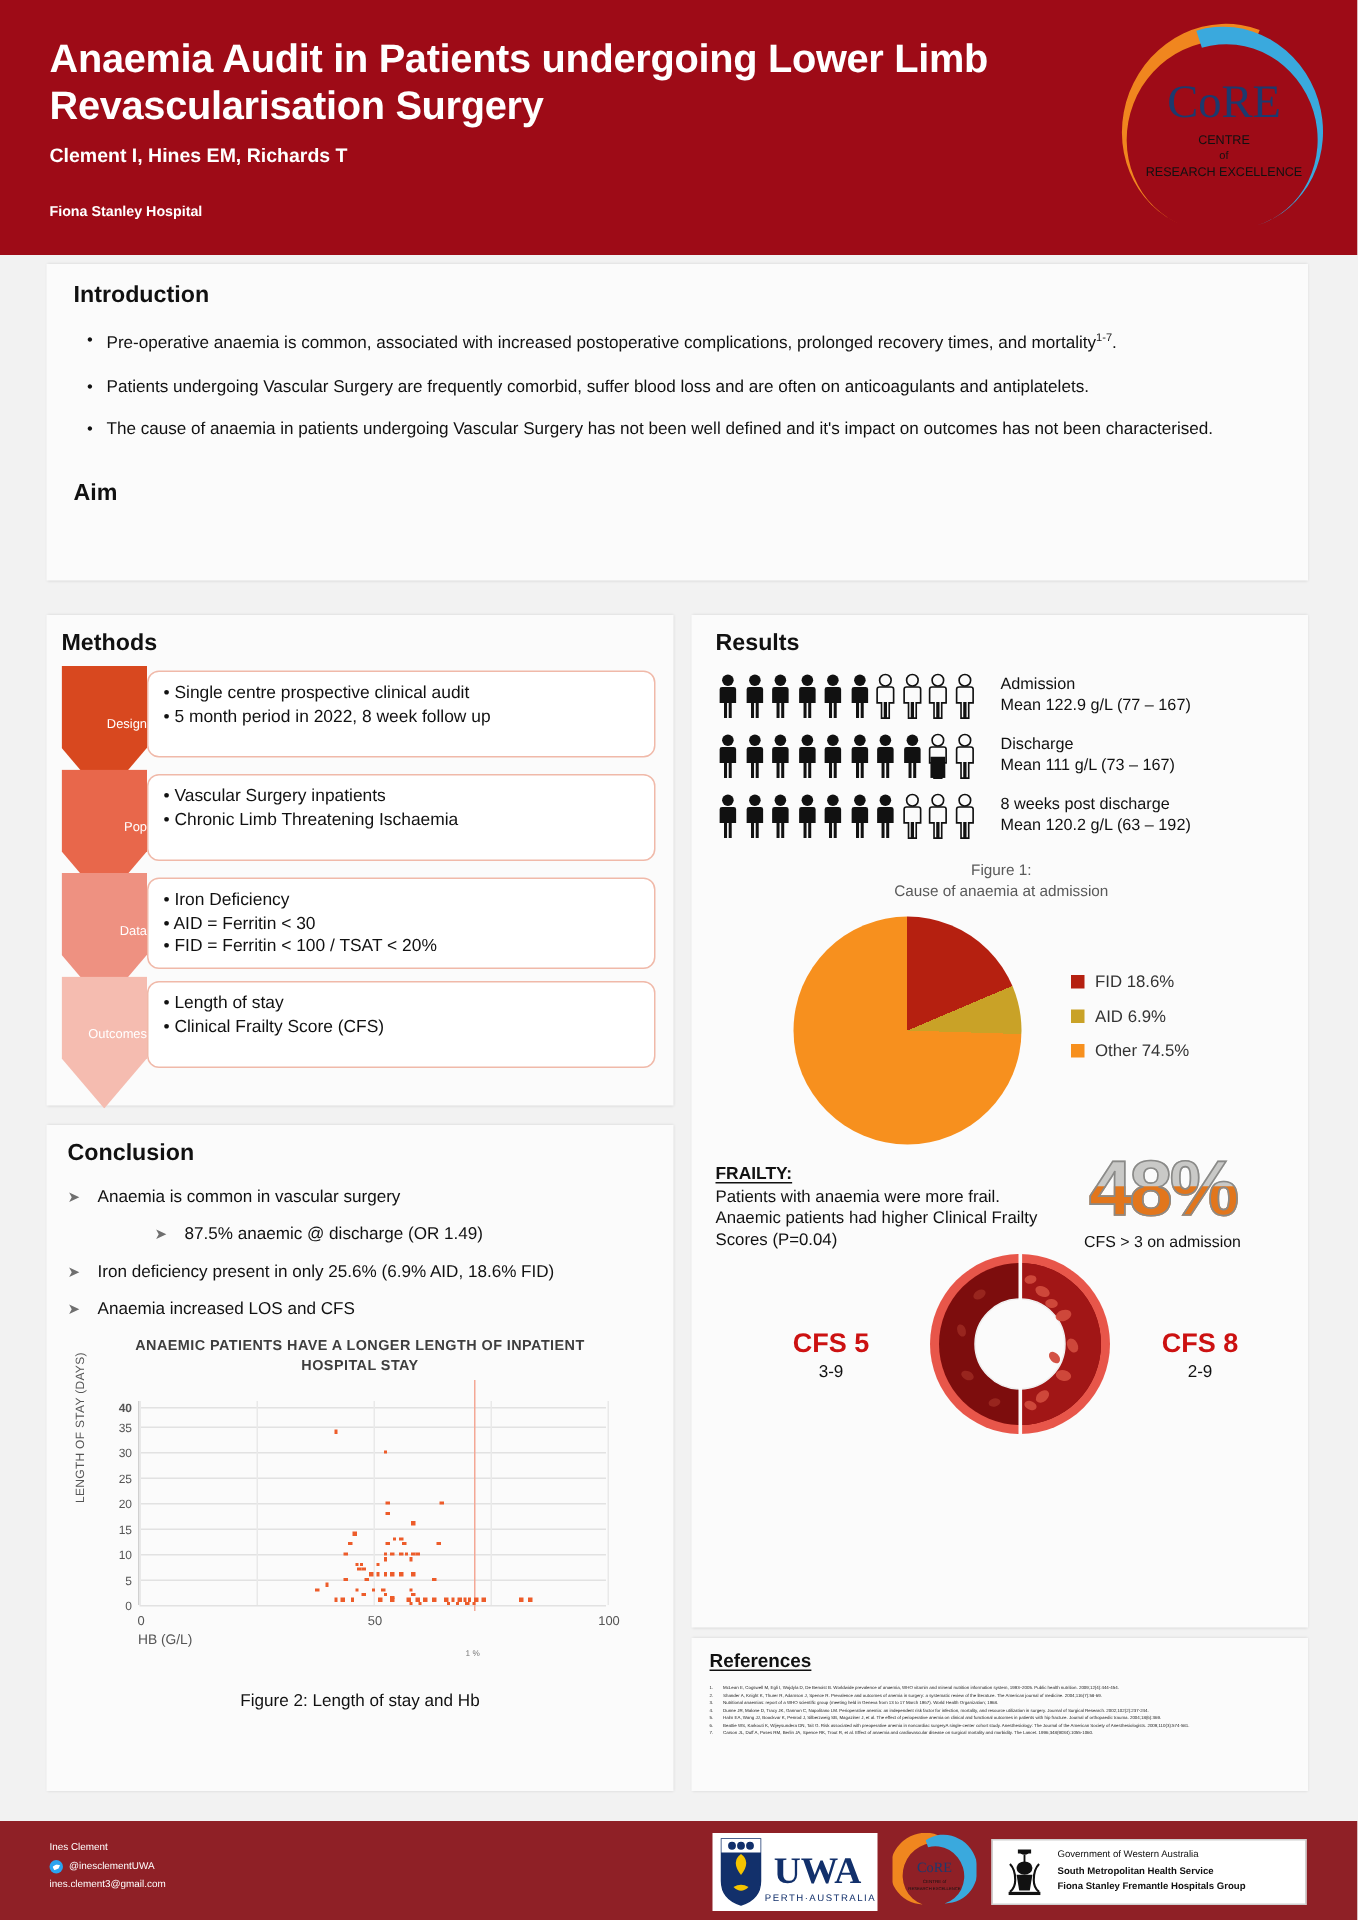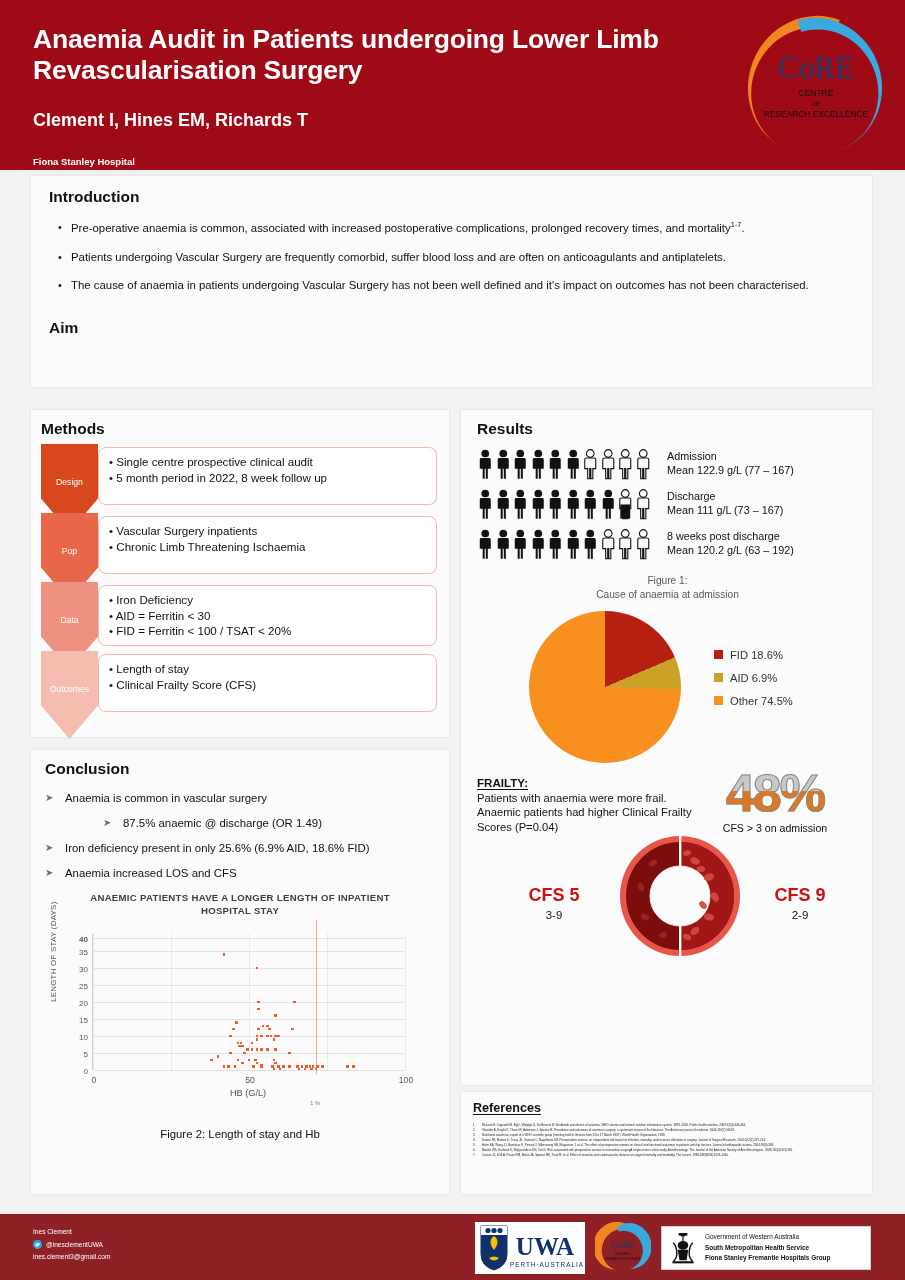--- a/index.html
+++ b/index.html
@@ -22,23 +22,23 @@
   .hdr-title {
     color: #ffffff;
     font-size: 26.5px;
     font-weight: bold;
     line-height: 1.17;
     letter-spacing: -0.2px;
     max-width: 700px;
   }
   .hdr-authors {
     color: #ffffff;
-    font-size: 18px;
+    font-size: 13px;
     font-weight: bold;
-    margin-top: 24px;
+    margin-top: 10px;
   }
   .hdr-affil {
     color: #ffffff;
     font-size: 9.5px;
     font-weight: bold;
     margin-top: 25px;
   }
   .core-logo {
     position: absolute;
     right: 8px; top: 8px;
@@ -62,21 +62,21 @@
   .aim-head { margin-top: 12px; }
   .aim-text { font-size: 11.4px; color: #111; margin-top: 14px; }
 
   
   .methods-card { position: absolute; left: 31px; top: 410px; width: 418px; height: 327px; padding: 10px 12px 0 10px; }
   .chev-wrap { position: relative; margin-top: 6px; height: 282px; }
   .chev-row { position: relative; height: 69px; }
   .chev {
     position: absolute; left: 0; top: 0;
     width: 57px; height: 88px;
-    display: flex; align-items: center; justify-content: center;
+    display: flex; align-items: center; justify-content: flex-end;
     clip-path: polygon(0 0, 100% 0, 100% 62%, 50% 100%, 0 62%);
     z-index: 2;
   }
   .chev span { color: #ffffff; font-size: 8.6px; margin-top: -12px; }
   .chev-box {
     position: absolute; left: 57px; top: 3px; right: 0;
     min-height: 58px;
     border: 1px solid #f0b9a9; border-radius: 8px;
     background: #ffffff;
     padding: 6px 8px 6px 10px;
@@ -95,21 +95,21 @@
   
   .scatter { position: relative; margin: 12px 0 0 0; height: 222px; }
   .sc-title { text-align: center; font-size: 9.6px; font-weight: bold; color: #3e3e3e; letter-spacing: 0.3px; line-height: 1.35; padding: 0 20px; }
   .sc-plot { position: absolute; left: 47px; top: 42px; width: 312px; height: 136px; border-left: 1px solid #d0d0d0; }
   .sc-grid { position: absolute; left: 0; right: 0; border-top: 1px solid #e2e2e2; }
   .sc-vgrid { position: absolute; top: 0; bottom: 0; border-left: 1px solid #e9e9e9; }
   .sc-pt { position: absolute; width: 2.6px; height: 2.6px; background: #ed5c2a; border-radius: 0; }
   .sc-ytick { position: absolute; right: 100%; margin-right: 5px; font-size: 8px; color: #555; transform: translateY(-50%); white-space: nowrap; }
   .sc-xtick { position: absolute; top: 100%; margin-top: 5px; font-size: 8.6px; color: #555; transform: translateX(-50%); }
   .sc-ylabel { position: absolute; left: 4px; top: 110px; font-size: 8px; color: #555; transform: rotate(-90deg); transform-origin: left top; white-space: nowrap; letter-spacing: 0.2px; }
-  .sc-xlabel { position: absolute; left: 47px; width: 312px; top: 196px; text-align: center; font-size: 9.2px; color: #555; }
+  .sc-xlabel { position: absolute; left: 47px; width: 312px; top: 196px; text-align: left; font-size: 9.2px; color: #555; }
   .sc-refline { position: absolute; top: -14px; bottom: -4px; width: 1.3px; background: #f4a896; }
   .sc-reflabel { position: absolute; top: 208px; font-size: 5.5px; color: #777; transform: translateX(-50%); }
   .fig2-cap { text-align: center; font-size: 11.4px; color: #111; margin-top: 14px; }
 
   
   .results-card { position: absolute; left: 461px; top: 410px; width: 411px; height: 675px; padding: 10px 14px 0 16px; }
   .res-sub { font-size: 11.6px; font-weight: bold; color: #111; text-decoration: underline; text-underline-offset: 2px; margin-top: 16px; display: inline-block; }
   .res-text { font-size: 11.6px; color: #111; line-height: 1.35; margin-top: 2px; }
 
   .picto-block { margin-top: 10px; position: relative; height: 120px; }
@@ -607,21 +607,21 @@
           <ellipse cx="46" cy="102" rx="4" ry="2.7" transform="rotate(-15 46 102)"></ellipse>
         </g>
         <rect x="62" y="3" width="2.4" height="120" fill="#fbfbfb"></rect>
       </svg>
 
       <div class="cfs-left">
         <div class="cfs-big">CFS 5</div>
         <div class="cfs-small">3-9</div>
       </div>
       <div class="cfs-right">
-        <div class="cfs-big">CFS 9</div>
+        <div class="cfs-big">CFS 8</div>
         <div class="cfs-small">2-9</div>
       </div>
     </div>
   </div>
 
   <div class="card refs-card">
     <div class="refs-head">References</div>
     <div class="ref-list" id="ref-list">
         <div class="ref-item">
           <span class="ref-num">1.</span>

